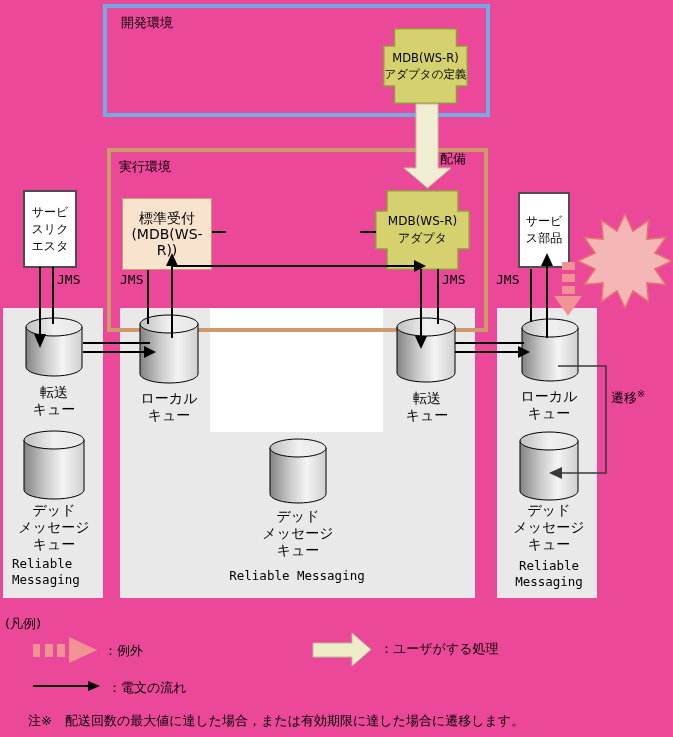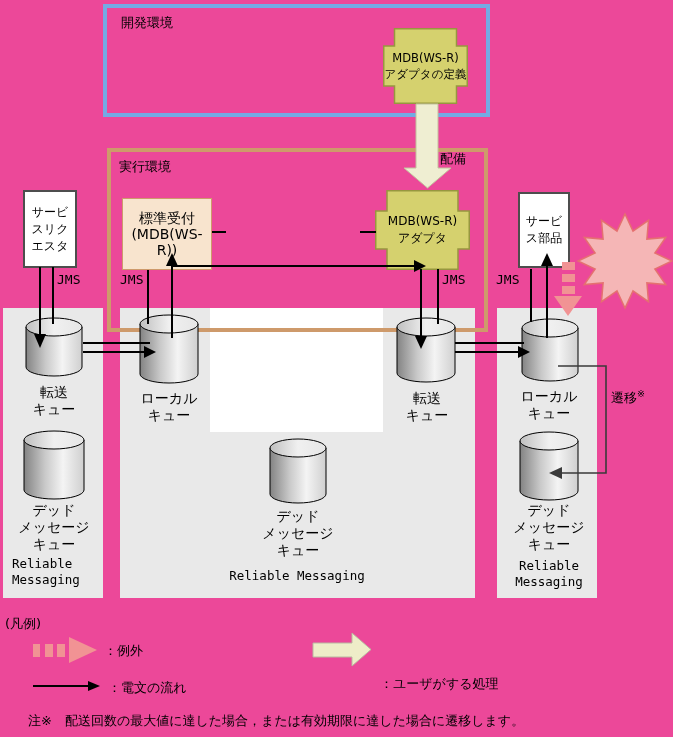--- a/index.html
+++ b/index.html
@@ -219,18 +219,18 @@
       <line x1="33" y1="686" x2="88" y2="686"></line>
         <polygon points="88,681 88,691 100,686" stroke="none"></polygon>
     </g>
   </svg>
 
   <div class="abs" id="deploy-label">配備</div>
   <div class="abs" id="transition-label"><span>遷移</span><span class="sup">※</span></div>
 
   <div class="abs legend-text" style="left:5px;top:615px;">(凡例)</div>
   <div class="abs legend-text" style="left:104px;top:642px;">：例外</div>
-  <div class="abs legend-text" style="left:380px;top:640px;margin-top:35px;">：ユーザがする処理</div>
+  <div class="abs legend-text" style="left:380px;top:640px;">：ユーザがする処理</div>
   <div class="abs legend-text" style="left:108px;top:679px;">：電文の流れ</div>
 
   <div class="abs" id="note">注※　配送回数の最大値に達した場合，または有効期限に達した場合に遷移します。</div>
 
 </div>
 
 </body></html>

